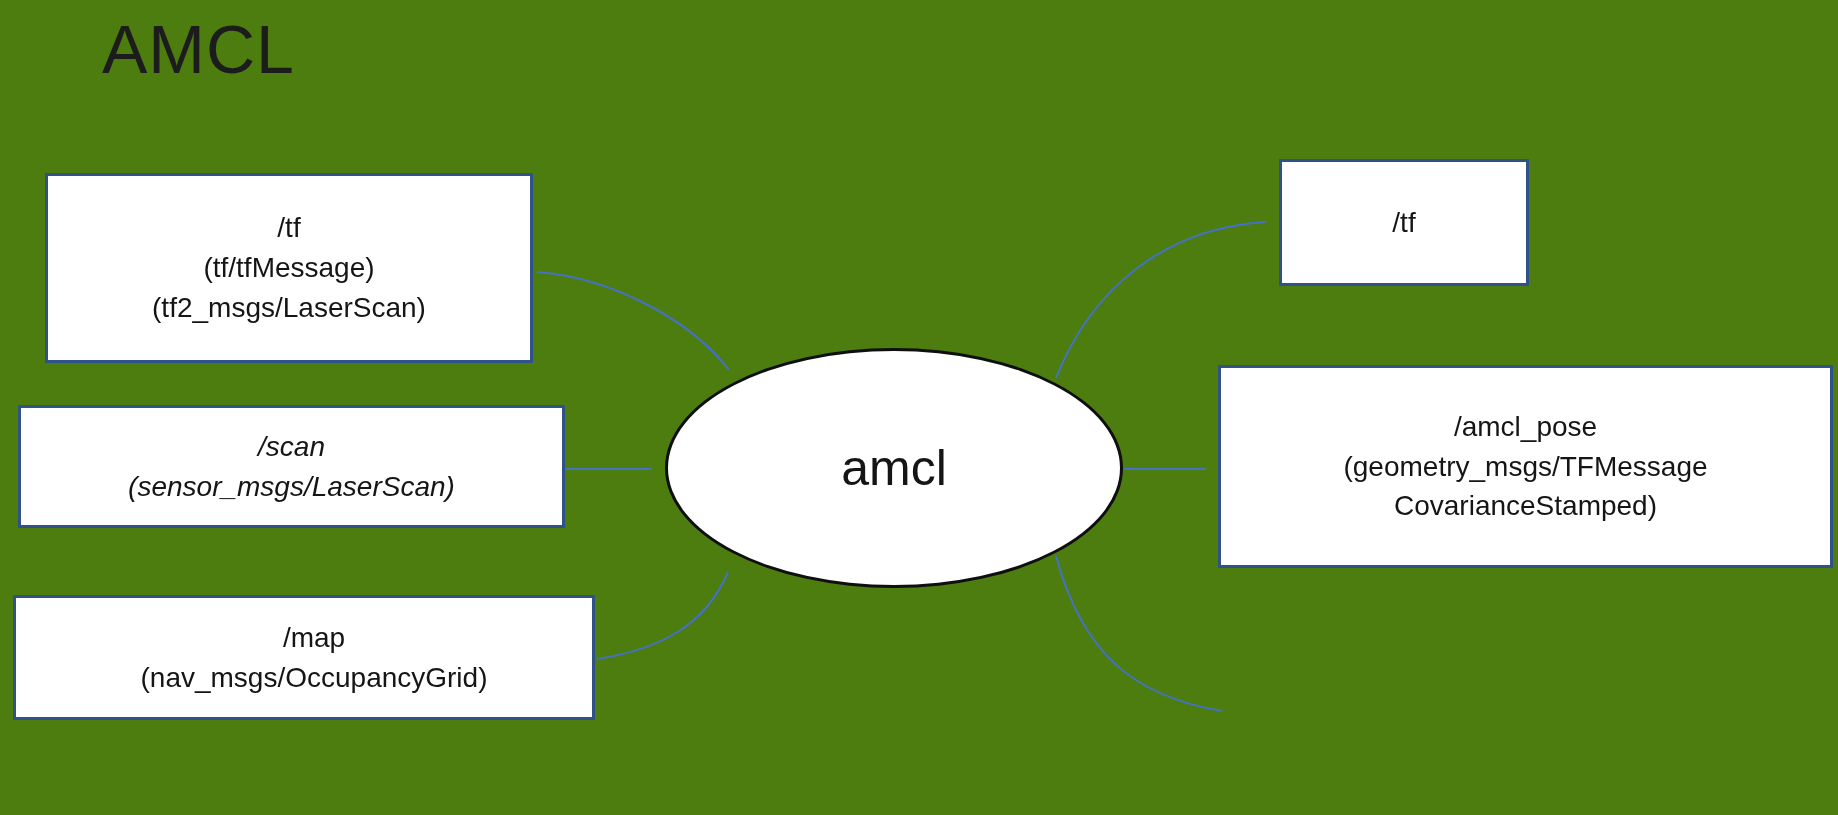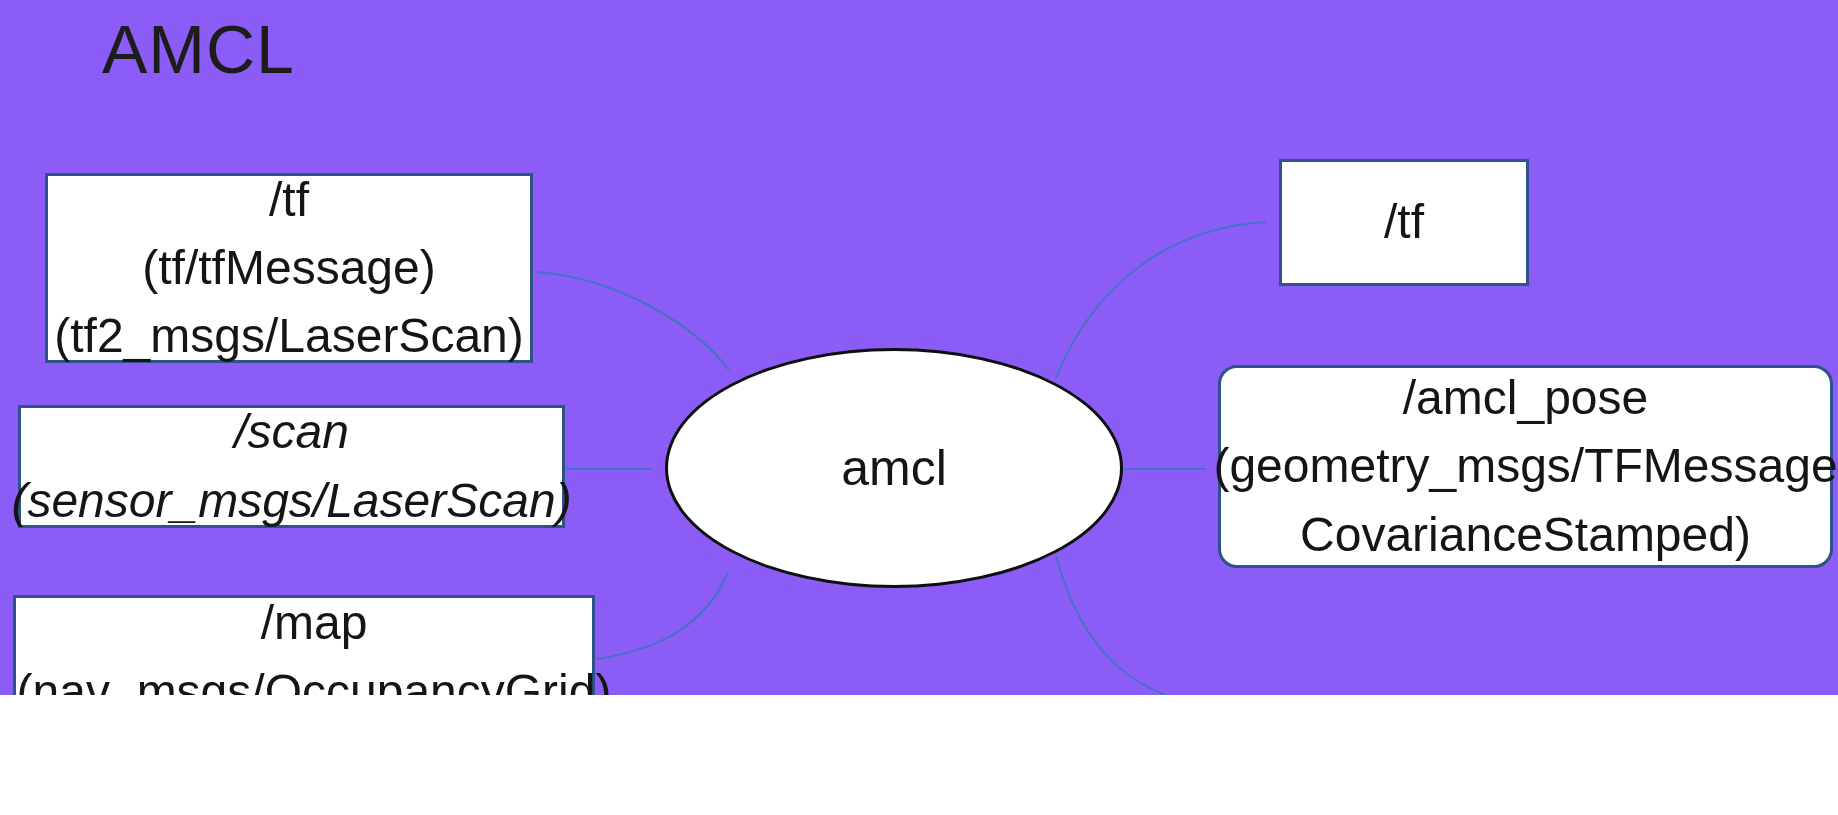--- a/index.html
+++ b/index.html
@@ -1,20 +1,20 @@
 <!DOCTYPE html>
 <html><head>
 <meta charset="utf-8">
 <style>
   html, body { margin: 0; padding: 0; background: #ffffff; }
   .canvas {
     position: relative;
     width: 1838px;
-    height: 695px;
-    background: #8b5cf6;
+    height: 815px;
+    background: #4d7c0f;
     font-family: "Liberation Sans", sans-serif;
     overflow: hidden;
   }
   .title {
     position: absolute;
     left: 102px;
     top: 10px;
     margin: 0;
     font-size: 68px;
     font-weight: 500;
@@ -25,29 +25,29 @@
     position: absolute;
     box-sizing: border-box;
     border: 3px solid #2F5288;
     background: #ffffff;
     display: flex;
     flex-direction: column;
     justify-content: center;
     align-items: center;
     text-align: center;
     color: #151515;
-    font-size: 48px;
+    font-size: 28px;
     line-height: 1.42;
     z-index: 2;
   }
   .box-tf-in        { left: 45px;   top: 173px; width: 488px; height: 190px; }
   .box-scan         { left: 18px;   top: 405px; width: 547px; height: 123px; font-style: italic; }
   .box-map          { left: 13px;   top: 595px; width: 582px; height: 125px; padding-left: 20px; }
   .box-tf-out       { left: 1279px; top: 159px; width: 250px; height: 127px; }
-  .box-amcl-pose    { left: 1218px; top: 365px; width: 615px; height: 203px; border-radius: 19px; }
+  .box-amcl-pose    { left: 1218px; top: 365px; width: 615px; height: 203px; }
   .box-particle     { left: 1234px; top: 635px; width: 581px; height: 157px; }
   .node-ellipse {
     position: absolute;
     left: 665px;
     top: 348px;
     width: 458px;
     height: 240px;
     box-sizing: border-box;
     border: 3px solid #0f0f0f;
     border-radius: 50%;

